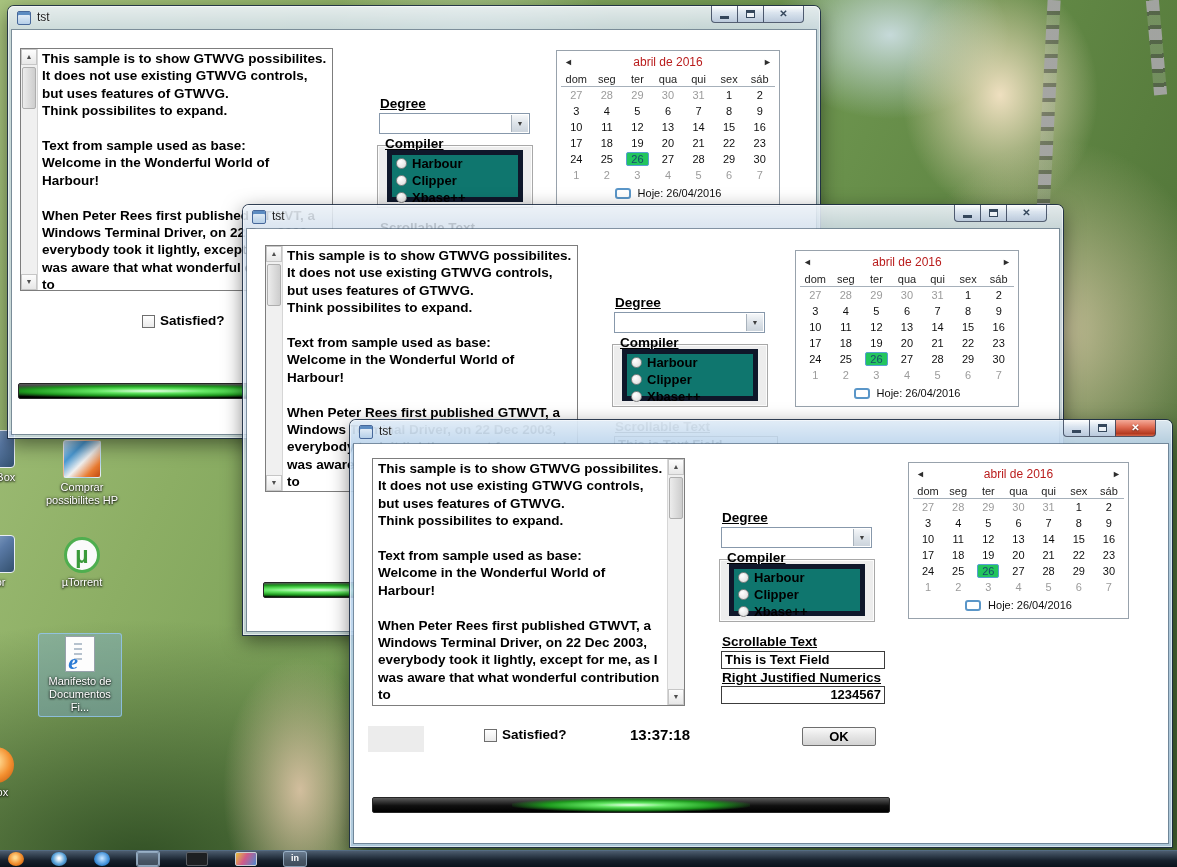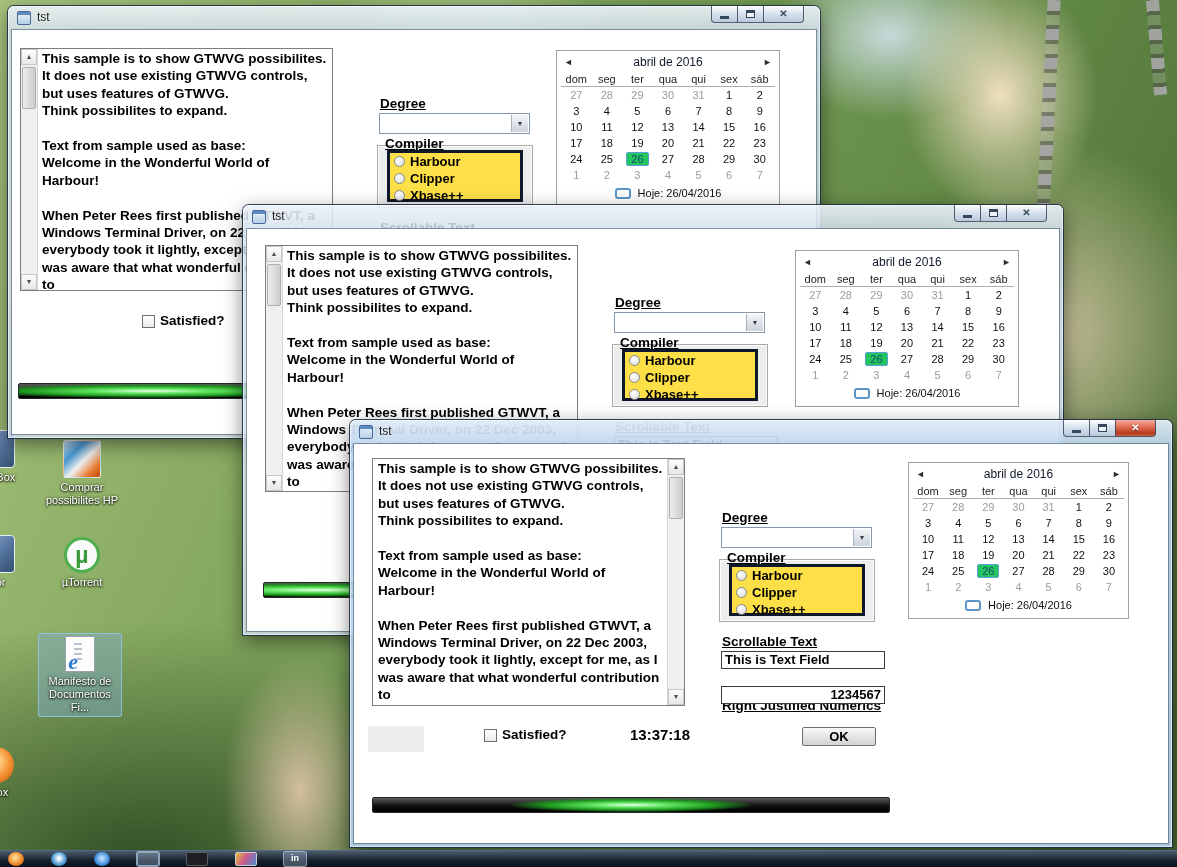--- a/index.html
+++ b/index.html
@@ -79,42 +79,42 @@
   .w3 .scrollbar { right:0; border-left:1px solid #d6d6d6; }
   .sb-btn { height:16px; background:linear-gradient(#fdfdfd,#e7e7e7); border:1px solid #c6c6c6; color:#4e4e4e;
     font-size:7px; text-align:center; line-height:14px; }
   .sb-track { flex:1; position:relative; }
   .sb-thumb { position:absolute; left:1px; right:1px; top:2px; height:42px;
     background:linear-gradient(90deg,#ececec,#cdcdcd); border:1px solid #aeaeae; border-radius:2px; }
 
   .dlg-label { position:absolute; font-weight:bold; font-size:13.5px; color:#000; text-decoration:underline; white-space:nowrap; }
   .degree-label { left:368px; top:66px; }
   .scroll-label { left:368px; top:190px; }
-  .num-label { left:368px; top:226px;margin-top:28px; }
+  .num-label { left:368px; top:226px; }
 
   .combo { position:absolute; left:367px; top:83px; width:151px; height:21px; background:#fff; border:1px solid #8798ab; }
   .combo-btn { position:absolute; right:1px; top:1px; bottom:1px; width:17px;
     background:linear-gradient(#f5f7f9,#dde3e9 50%,#ccd4dc); border-left:1px solid #a8b2bc; }
   .combo-btn::after { content:"▼"; display:block; font-size:7px; color:#3e3e3e; text-align:center; line-height:17px; }
 
   .groupbox { position:absolute; left:365px; top:115px; width:156px; height:63px; background:#ededed;
     border:1px solid #a8a8a8; box-shadow:inset 0 0 0 1px #fcfcfc; }
   .group-label { position:absolute; top:-10px; left:7px; font-weight:bold; font-size:13.5px; text-decoration:underline; }
-  .group-inner { position:absolute; left:9px; right:9px; top:4px; bottom:5px; background:#fde047; border:3px solid #0f172a; padding:0 4px; }
+  .group-inner { position:absolute; left:9px; right:9px; top:4px; bottom:5px; background:#0f766e; border:5px solid #0f172a; padding:0 4px; }
   .radio-row { display:flex; align-items:center; height:17px; }
   .radio-circle { width:11px; height:11px; border-radius:50%; border:1px solid #878787;
     background:radial-gradient(circle at 35% 30%, #fff, #dadada); margin-right:5px; flex:none; }
   .radio-label { font-weight:bold; font-size:13px; line-height:13px; }
 
   .calendar { position:absolute; left:554px; top:18px; width:221px; height:157px; background:#fff; border:1px solid #98a2ac; }
   .w1 .calendar { left:544px; top:20px; width:224px; }
   .w2 .calendar { left:548px; top:21px; width:224px; }
   .cal-head { display:flex; align-items:center; height:21px; padding:0 7px; }
   .cal-arrow { font-size:9px; color:#2e2e2e; }
-  .cal-title { flex:1; text-align:center; font-size:12px; color:#0f172a; }
+  .cal-title { flex:1; text-align:center; font-size:12px; color:#b91c1c; }
   .cal-grid { display:grid; grid-template-columns:repeat(7,1fr); padding:0 4px; }
   .cal-h { font-size:11px; text-align:center; height:15px; line-height:14px; color:#1e1e1e; border-bottom:1px solid #a6b0ba; }
   .cal-d { font-size:11px; text-align:center; height:16px; line-height:16px; color:#101010; }
   .cal-d.dim { color:#9b9b9b; }
   .cal-d.sel { margin:1px 4px; height:14px; line-height:12px; border:1px solid #5a9fd4; background:#22c55e;
     border-radius:2px; color:#17496e; }
   .cal-today { display:flex; align-items:center; justify-content:center; gap:7px; height:20px; font-size:11px; color:#101010; }
   .cal-today-box { width:16px; height:11px; border:2px solid #5a96c8; border-radius:3px; background:#fff; flex:none; }
 
   .textfield, .numfield { position:absolute; left:367px; width:164px; height:18px; background:#fff; border:1px solid #3c3c3c;

